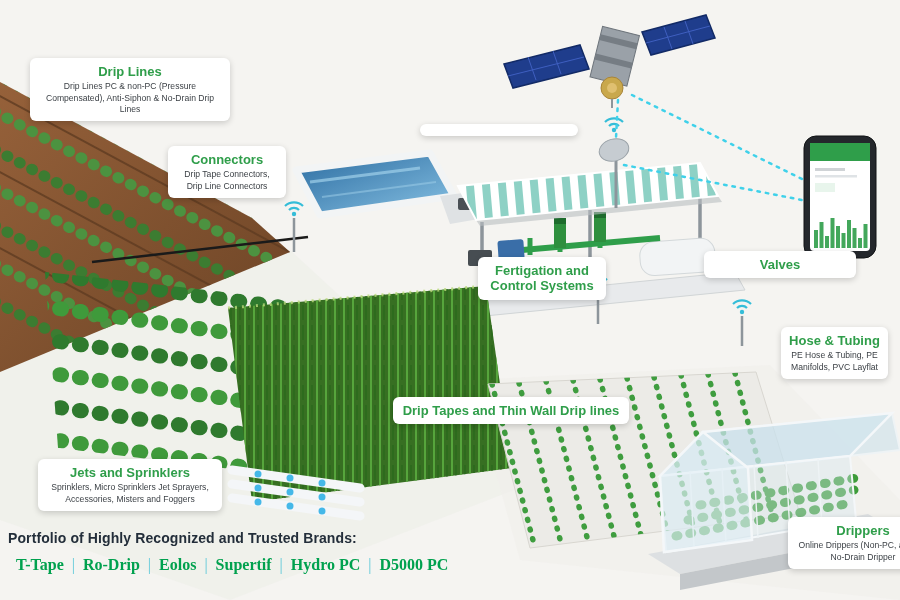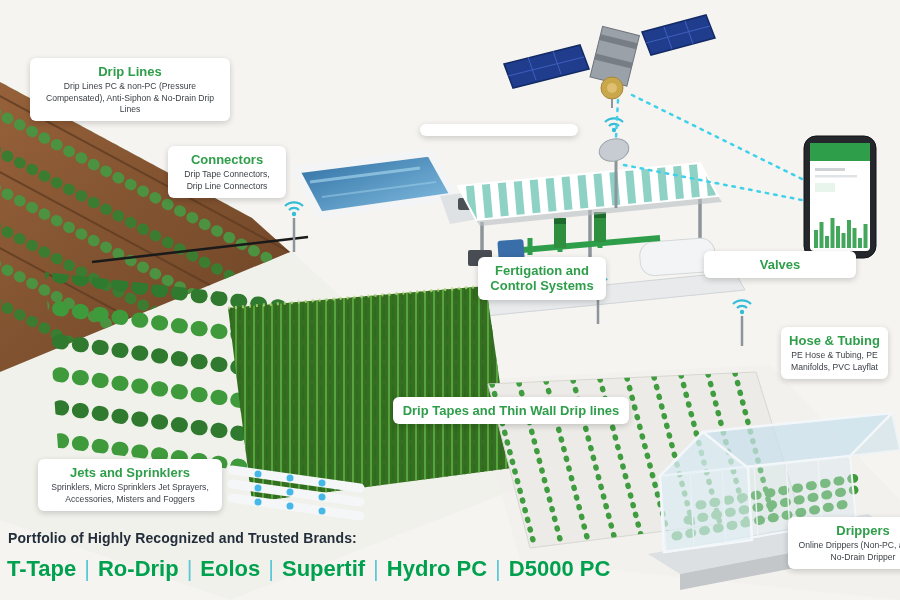--- a/index.html
+++ b/index.html
@@ -13,22 +13,22 @@
     box-shadow:0 2px 6px rgba(0,0,0,.18);
     padding:6px 8px;text-align:center;z-index:5;box-sizing:border-box;
   }
   .label-title{color:#2f9e4a;font-weight:700;font-size:13px;line-height:1.18;}
   .label-desc{color:#3a3f44;font-size:8.6px;line-height:1.32;margin-top:2px;}
   .footer-heading{
     position:absolute;left:8px;top:530px;font-size:14px;font-weight:700;
     color:#232e3a;z-index:6;letter-spacing:.1px;
   }
   .brands{
-    position:absolute;left:7px;top:556px;font-size:22px;font-weight:700;
-    color:#00a14e;z-index:6;white-space:nowrap;
+    position:absolute;left:16px;top:556px;font-size:16px;font-weight:700;
+    color:#00a14e;z-index:6;white-space:nowrap;font-family:Liberation Serif, serif;
   }
   .brand-sep{color:#5bc8d8;font-weight:400;margin:0 8px;}
 </style>
 </head>
 <body>
 
 <div class="stage">
 
   <svg class="scene" width="900" height="600" viewBox="0 0 900 600">
     <defs>

